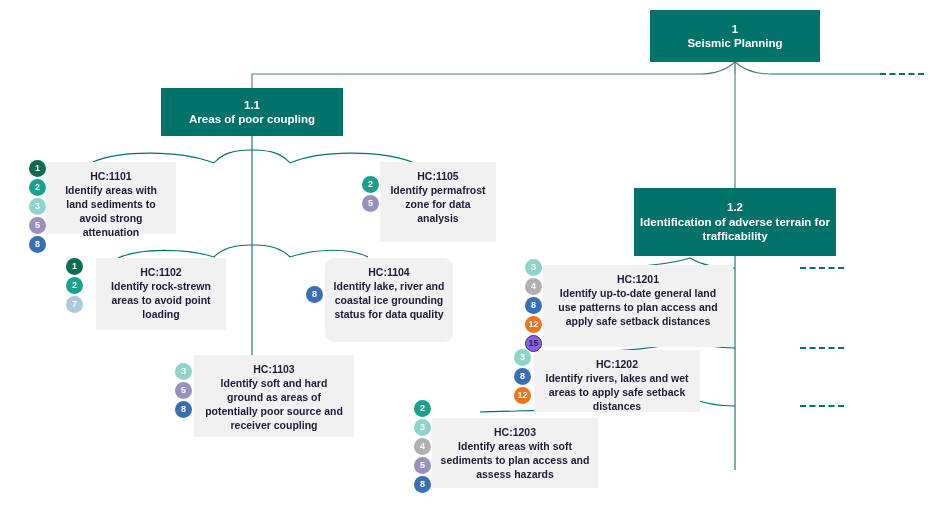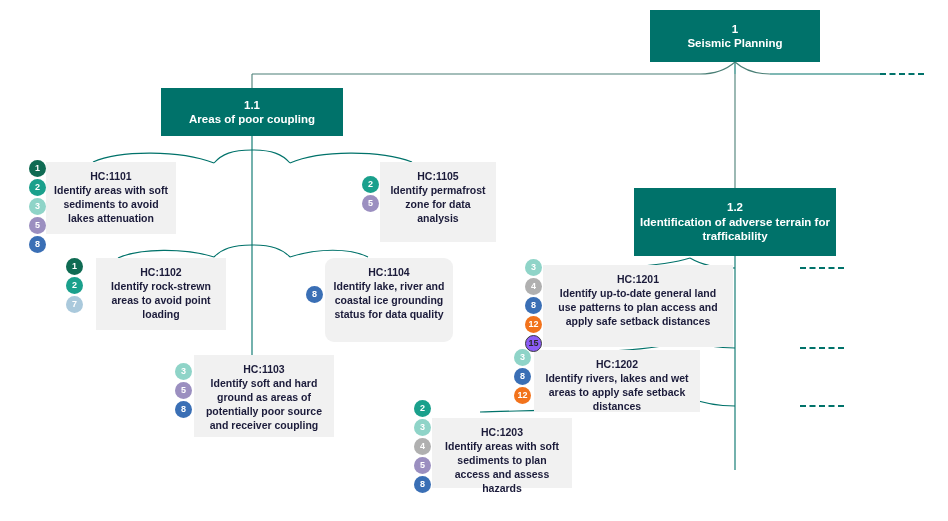--- a/index.html
+++ b/index.html
@@ -141,21 +141,21 @@
     <span class="ttl">Areas of poor coupling</span>
   </div>
 
   <div class="node" style="left:634px;top:188px;width:202px;height:68px;">
     <span class="num">1.2</span>
     <span class="ttl">Identification of adverse terrain for trafficability</span>
   </div>
 
   <div class="card" style="left:46px;top:162px;width:130px;height:72px;">
     <span class="code">HC:1101</span>
-    <span class="desc">Identify areas with soft sediments to avoid lakes attenuation</span>
+    <span class="desc">Identify areas with land sediments to avoid strong attenuation</span>
   </div>
   <div class="badges" style="left:29px;top:160px;">
       <div class="badge" style="background: rgb(15, 107, 83);">1</div>
       <div class="badge" style="background: rgb(26, 160, 140);">2</div>
       <div class="badge" style="background: rgb(143, 212, 200);">3</div>
       <div class="badge" style="background: rgb(155, 143, 192);">5</div>
       <div class="badge" style="background: rgb(58, 111, 181);">8</div>
     </div>
 
   <div class="card" style="left:380px;top:162px;width:116px;height:80px;">
@@ -178,21 +178,21 @@
     </div>
 
   <div class="card" style="left:325px;top:258px;width:128px;height:84px;border-radius:9px;">
     <span class="code">HC:1104</span>
     <span class="desc">Identify lake, river and coastal ice grounding status for data quality</span>
   </div>
   <div class="badges" style="left:306px;top:286px;">
       <div class="badge" style="background: rgb(58, 111, 181);">8</div>
     </div>
 
-  <div class="card" style="left:194px;top:355px;width:140px;height:82px;">
+  <div class="card" style="left:194px;top:355px;width:160px;height:82px;">
     <span class="code">HC:1103</span>
     <span class="desc">Identify soft and hard ground as areas of potentially poor source and receiver coupling</span>
   </div>
   <div class="badges" style="left:175px;top:363px;">
       <div class="badge" style="background: rgb(143, 212, 200);">3</div>
       <div class="badge" style="background: rgb(155, 143, 192);">5</div>
       <div class="badge" style="background: rgb(58, 111, 181);">8</div>
     </div>
 
   <div class="card" style="left:543px;top:265px;width:190px;height:82px;">
@@ -210,21 +210,21 @@
   <div class="card" style="left:534px;top:350px;width:166px;height:62px;">
     <span class="code">HC:1202</span>
     <span class="desc">Identify rivers, lakes and wet areas to apply safe setback distances</span>
   </div>
   <div class="badges" style="left:514px;top:349px;">
       <div class="badge" style="background: rgb(143, 212, 200);">3</div>
       <div class="badge" style="background: rgb(58, 111, 181);">8</div>
       <div class="badge" style="background: rgb(242, 115, 28);">12</div>
     </div>
 
-  <div class="card" style="left:432px;top:418px;width:140px;height:70px;">
+  <div class="card" style="left:432px;top:418px;width:166px;height:70px;">
     <span class="code">HC:1203</span>
     <span class="desc">Identify areas with soft sediments to plan access and assess hazards</span>
   </div>
   <div class="badges" style="left:414px;top:400px;">
       <div class="badge" style="background: rgb(26, 160, 140);">2</div>
       <div class="badge" style="background: rgb(143, 212, 200);">3</div>
       <div class="badge" style="background: rgb(176, 176, 176);">4</div>
       <div class="badge" style="background: rgb(155, 143, 192);">5</div>
       <div class="badge" style="background: rgb(58, 111, 181);">8</div>
     </div>

